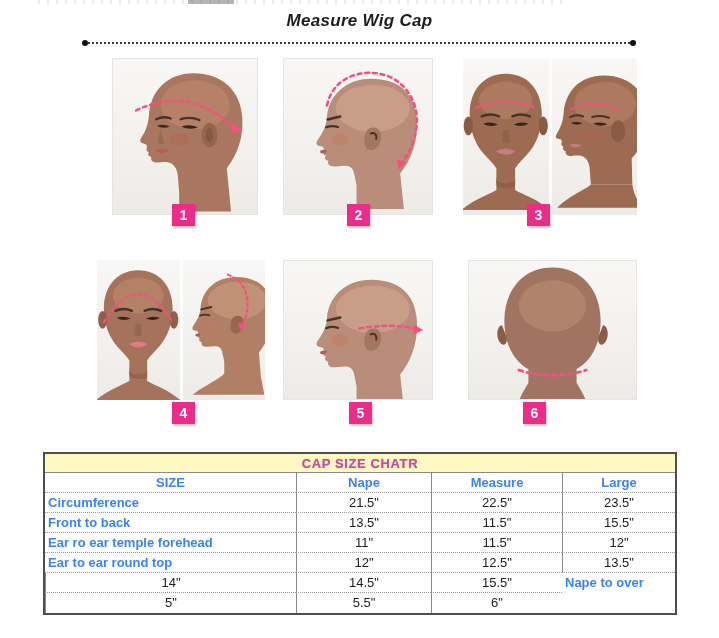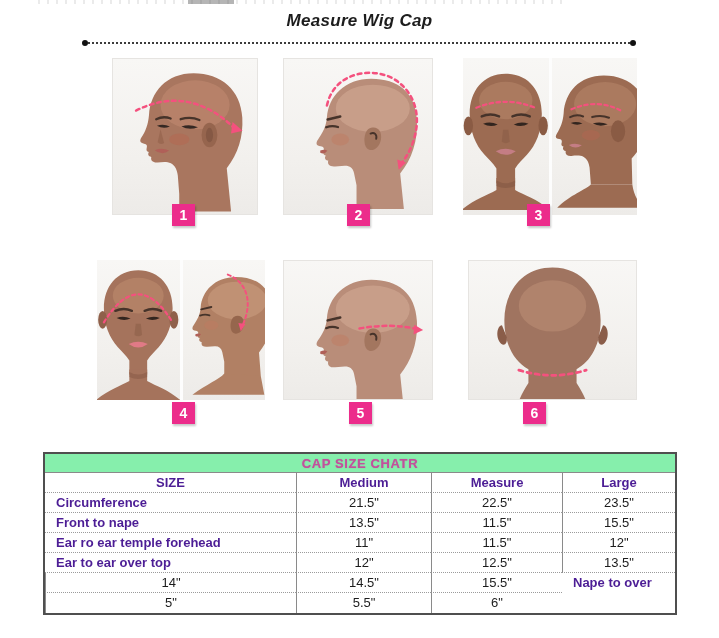--- a/index.html
+++ b/index.html
@@ -32,30 +32,30 @@
   .badge { position:absolute; width:23px; height:22px; background:#EC2C8B; color:#fff;
     font-size:14px; font-weight:700; text-align:center; line-height:22px;
     box-shadow:1px 2px 2px rgba(0,0,0,.22); }
 
   .mline { fill:none; stroke:#F4517E; stroke-width:1.7; stroke-dasharray:2.6 2.6; stroke-linecap:round; }
   .mhead { stroke:none; }
   .ln { fill:none; stroke:#46332a; stroke-linecap:round; }
 
   
   .chart { position:absolute; left:43px; top:452px; width:634px; border:2px solid #4f4f4f; background:#fff; }
-  .chart-title { height:19px; background:#86efac; border-bottom:1px solid #8a8a8a;
+  .chart-title { height:19px; background:#fef9c3; border-bottom:1px solid #8a8a8a;
     text-align:center; font-size:13px; font-weight:700; line-height:19px;
     color:#C2519C; letter-spacing:.6px; text-shadow:0 0 1px rgba(194,81,156,.75); }
   .chart-grid { display:grid; grid-template-columns:251px 135px 131px 113px; }
-  .cell { height:20px; font-size:13px; line-height:20px; color:#4c1d95;
+  .cell { height:20px; font-size:13px; line-height:20px; color:#3b82f6;
     border-bottom:1px dotted #9b9b9b; white-space:nowrap; overflow:hidden; }
   .cell.last { border-bottom:none; }
   .cell.vline { border-left:1px solid #8a8a8a; }
   .cell.hdr { font-weight:700; text-align:center; }
-  .cell.lbl { font-weight:700; text-align:left; padding-left:11px; }
+  .cell.lbl { font-weight:700; text-align:left; padding-left:3px; }
   .cell.val { text-align:center; font-weight:400; color:#1c1c1c; }
 </style>
 </head>
 <body>
 
 <div id="stage">
 
   <div class="top-artifact"></div>
   <div class="top-artifact-dark"></div>
 
@@ -218,40 +218,40 @@
   <div class="badge" style="left:527px; top:204px;">3</div>
   <div class="badge" style="left:172px; top:402px;">4</div>
   <div class="badge" style="left:349px; top:402px;">5</div>
   <div class="badge" style="left:523px; top:402px;">6</div>
 
   <div class="chart">
     <div class="chart-title">CAP SIZE CHATR</div>
     <div class="chart-grid">
 
       <div class="cell hdr">SIZE</div>
-      <div class="cell hdr vline">Medium</div>
+      <div class="cell hdr vline">Nape</div>
       <div class="cell hdr vline">Measure</div>
       <div class="cell hdr vline">Large</div>
 
       <div class="cell lbl">Circumference</div>
       <div class="cell val vline">21.5"</div>
       <div class="cell val vline">22.5"</div>
       <div class="cell val vline">23.5"</div>
 
-      <div class="cell lbl">Front to nape</div>
+      <div class="cell lbl">Front to back</div>
       <div class="cell val vline">13.5"</div>
       <div class="cell val vline">11.5"</div>
       <div class="cell val vline">15.5"</div>
 
       <div class="cell lbl">Ear ro ear temple forehead</div>
       <div class="cell val vline">11"</div>
       <div class="cell val vline">11.5"</div>
       <div class="cell val vline">12"</div>
 
-      <div class="cell lbl">Ear to ear over top</div>
+      <div class="cell lbl">Ear to ear round top</div>
       <div class="cell val vline">12"</div>
       <div class="cell val vline">12.5"</div>
       <div class="cell val vline">13.5"</div>
 
       <div class="cell val vline">14"</div>
       <div class="cell val vline">14.5"</div>
       <div class="cell val vline">15.5"</div>
 
       <div class="cell lbl last">Nape to over</div>
       <div class="cell val vline last">5"</div>

